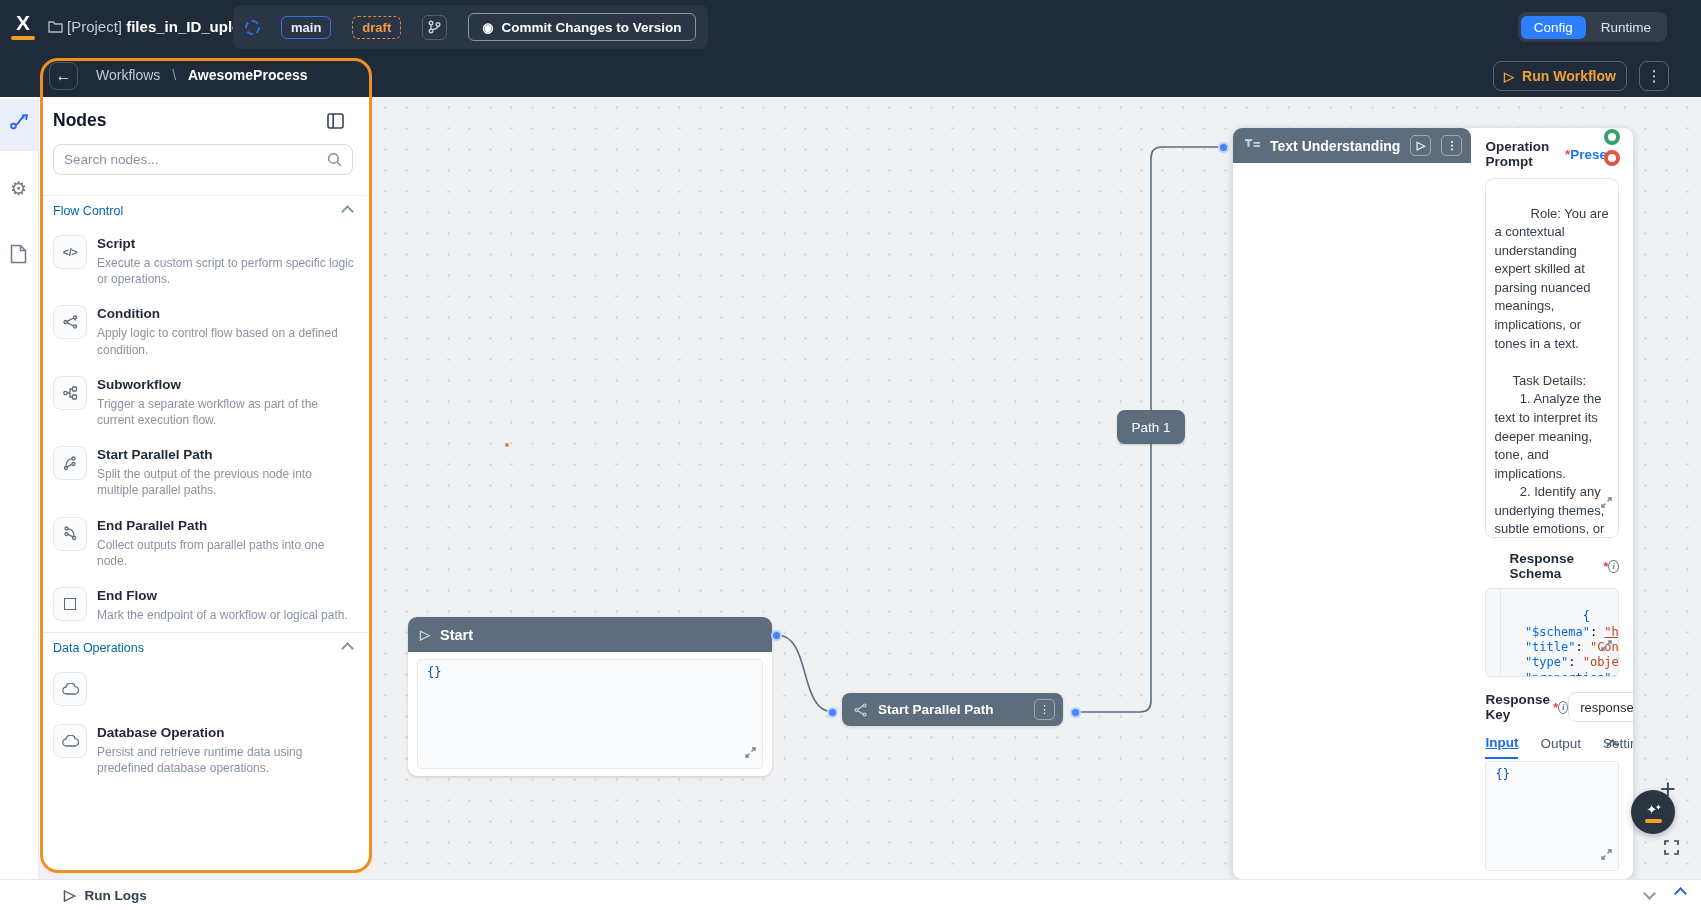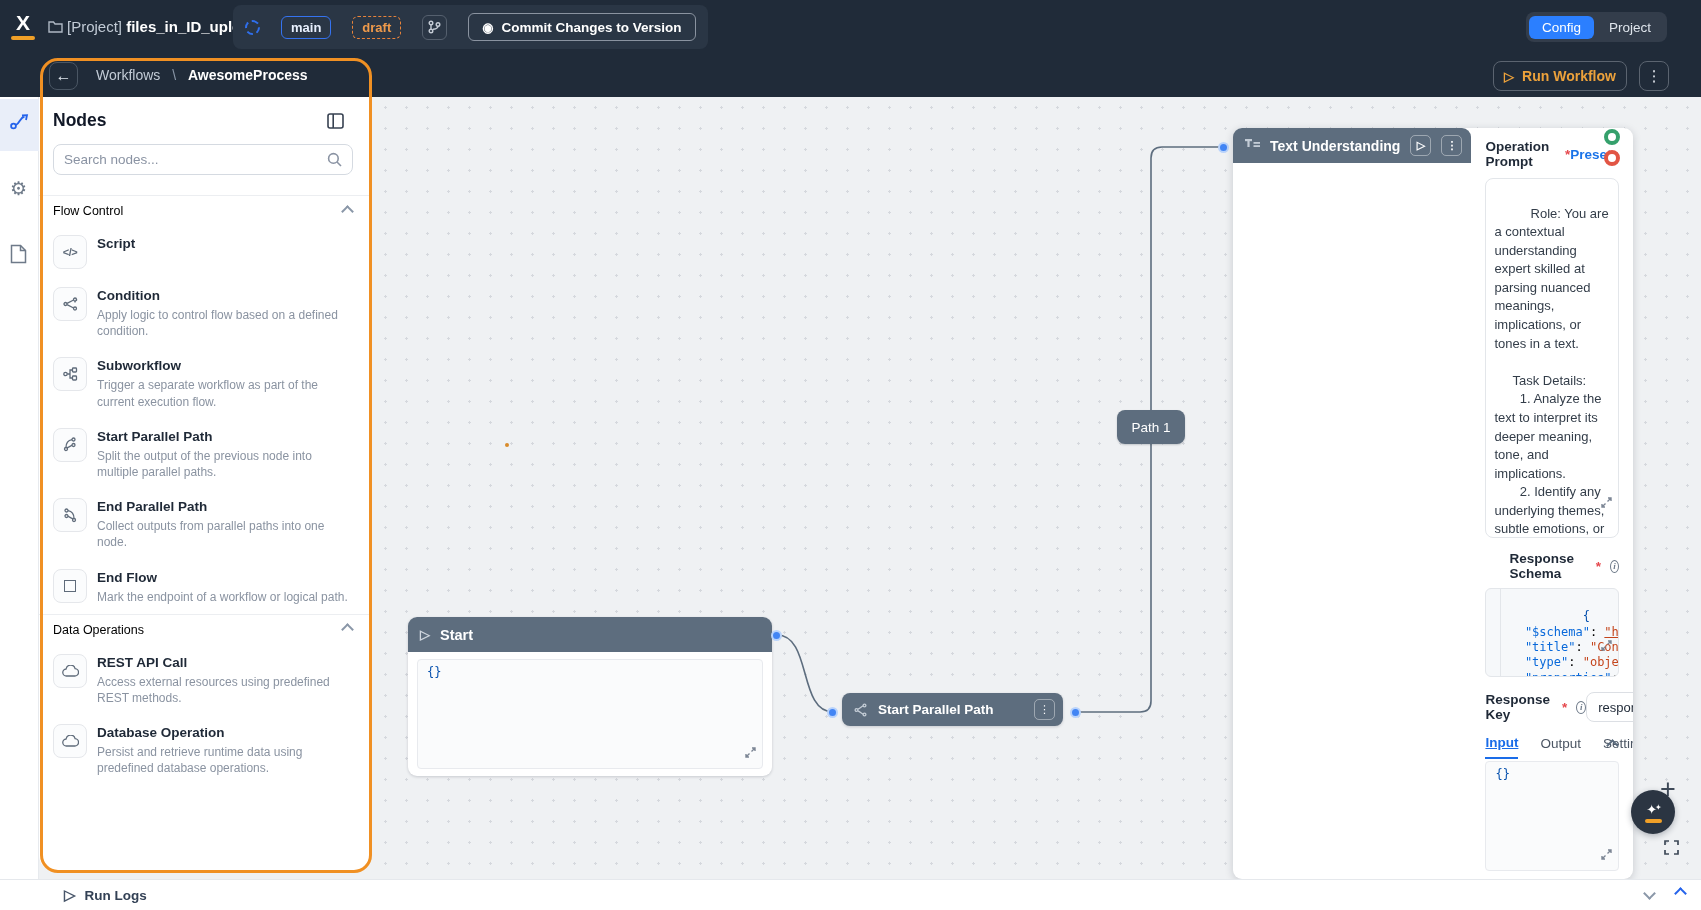--- a/index.html
+++ b/index.html
@@ -68,21 +68,21 @@
 
   
   .inspector { position:absolute; left:1233px; top:128px; width:400px; height:751px; background:#fff; border-radius:9px; box-shadow:0 2px 8px rgba(20,30,45,.18); z-index:9; display:flex; flex-direction:row; }
   .inspector .node-header { height:35px; border-radius:9px 9px 0 0; padding:0 9px 0 12px; gap:10px; font-weight:600; font-size:14px; }
   .inspector .node-header .ttl { flex:1; }
   .badge { position:absolute; width:16px; height:16px; border-radius:50%; background:#fff; z-index:10; }
   .badge.green { left:1604px; top:129px; border:4.5px solid #35a06c; }
   .badge.red { left:1604px; top:150px; border:4.5px solid #e25544; }
   .insp-body { flex:1; padding:11px 14px 8px; display:flex; flex-direction:column; overflow:hidden; }
   .field-row { display:flex; align-items:center; justify-content:space-between; }
-  .field-label { font-size:13.5px; font-weight:700; color:#1f2937; display:flex; align-items:center; gap:9px; }
+  .field-label { font-size:13.5px; font-weight:700; color:#1f2937; display:flex; align-items:center; gap:0; }
   .req { color:#e5484d; font-weight:700; }
   .link { color:#1a73e8; font-weight:700; font-size:13.5px; }
   .info-ic { width:13px; height:13px; border:1px solid #6e7a89; border-radius:50%; color:#6e7a89; font-size:9px; line-height:11px; text-align:center; font-family:"Liberation Serif", serif; font-style:italic; }
   .prompt-box { position:relative; margin-top:9px; border:1px solid #e3e6ea; border-radius:8px; height:360px; padding:7px 8px; font-size:13px; color:#333d49; line-height:1.43; white-space:pre-wrap; overflow:hidden; tab-size:5; }
   .schema-label { margin-top:13px;padding-left:24px; }
   .schema-box { position:relative; margin-top:7px; height:89px; background:#f6f8fa; border:1px solid #e3e6ea; border-radius:6px; font-family:"DejaVu Sans Mono", monospace; font-size:12px; line-height:1.28; padding:5px 8px 5px 24px; white-space:pre; overflow:hidden; }
   .schema-box::before { content:""; position:absolute; left:14px; top:0; bottom:0; width:1px; background:#e3e6ea; }
   .ck { color:#0969da; } .cs { color:#c4451c; } .cb { color:#0550ae; } .cu { text-decoration:underline; }
   .key-row { margin-top:15px; }
   .key-input { width:170px; height:30px; border:1px solid #dcdfe4; border-radius:8px; font-size:13px; color:#1f2937; padding:0 11px; font-family:"Liberation Sans", sans-serif; }
@@ -100,21 +100,21 @@
 
   
   .nodespanel { position:absolute; left:39px; top:97px; width:333px; height:774px; background:#fff; border-right:1px solid #e5e8ec; border-radius:0 0 16px 16px; z-index:12; overflow:hidden; }
   .np-title { position:absolute; left:14px; top:13px; font-size:17.5px; font-weight:700; color:#111827; }
   .np-collapse { position:absolute; left:288px; top:16px; color:#374151; }
   .search-wrap { position:absolute; left:14px; top:47px; width:300px; height:31px; border:1px solid #d5dae1; border-radius:8px; display:flex; align-items:center; padding:0 10px; }
   .search-wrap input { border:none; outline:none; flex:1; font-size:13.5px; color:#374151; font-family:"Liberation Sans", sans-serif; }
   .search-wrap input::placeholder { color:#8a93a3; }
   .search-ic { color:#8a93a3; display:flex; }
   .np-list { position:absolute; left:0; top:98px; width:333px; }
-  .sec-head { display:flex; align-items:center; justify-content:space-between; padding:8px 20px 8px 14px; border-top:1px solid #eceef1; color:#000000; font-size:12.5px; }
+  .sec-head { display:flex; align-items:center; justify-content:space-between; padding:8px 20px 8px 14px; border-top:1px solid #eceef1; color:#0369a1; font-size:12.5px; }
   .np-item { display:flex; gap:10px; padding:9px 18px 9px 14px; }
   .np-item .ic-box { width:34px; height:34px; min-width:34px; border:1px solid #e5e7eb; background:#fbfcfd; border-radius:8px; display:flex; align-items:center; justify-content:center; color:#5f6b7a; }
   .np-item .tt { font-size:13.5px; font-weight:700; color:#1f2937; margin:1px 0 4px; }
   .np-item .dd { font-size:12px; color:#8a93a1; line-height:1.35; }
   .ic-box .code-txt { font-size:11px; font-weight:700; letter-spacing:-.5px; }
   .ic-box .sq { width:12px; height:12px; border:1.6px solid #5f6b7a; }
 
   
   .orange-frame { position:absolute; left:40px; top:58px; width:332px; height:815px; border:3px solid #f09023; border-radius:18px; z-index:60; pointer-events:none; }
 
@@ -315,20 +315,21 @@
         <span>Flow Control</span>
         <span class="chev up gray"></span>
       </div>
 
       <div class="np-item">
         <span class="ic-box">
             <span class="code-txt">&lt;/&gt;</span>
           </span>
         <span>
             <div class="tt">Script</div>
+        <div class="dd">Execute a custom script to perform specific logic or operations.</div>
           </span>
       </div>
 
       <div class="np-item">
         <span class="ic-box">
           <svg width="15" height="14" viewBox="0 0 15 14" fill="none" stroke="currentColor" stroke-width="1.3">
               <circle cx="2.5" cy="7" r="1.5"></circle>
               <circle cx="12" cy="2.5" r="1.5"></circle>
               <circle cx="12" cy="11.5" r="1.5"></circle>
               <path d="M4 6.3 L 10.6 3 M4 7.7 L 10.6 11 M12 4 v1.5 M13 3.5 l1-1"></path>
@@ -399,24 +400,20 @@
         <span>Data Operations</span>
         <span class="chev up gray"></span>
       </div>
 
       <div class="np-item">
         <span class="ic-box">
           <svg width="17" height="12" viewBox="0 0 17 12" fill="none" stroke="currentColor" stroke-width="1.3">
               <path d="M4.5 11 a3.5 3.5 0 0 1 -.4-7 a4.6 4.6 0 0 1 9-0.4 a3 3 0 0 1 -.6 7.4 z"></path>
             </svg>
         </span>
-        <span>
-            <div class="tt">REST API Call</div>
-        <div class="dd">Access external resources using predefined REST methods.</div>
-          </span>
       </div>
 
       <div class="np-item">
         <span class="ic-box">
           <svg width="17" height="12" viewBox="0 0 17 12" fill="none" stroke="currentColor" stroke-width="1.3">
               <path d="M4.5 11 a3.5 3.5 0 0 1 -.4-7 a4.6 4.6 0 0 1 9-0.4 a3 3 0 0 1 -.6 7.4 z"></path>
             </svg>
         </span>
         <span>
             <div class="tt">Database Operation</div>
@@ -446,21 +443,21 @@
             <path d="M3 4.8 v4.4 M10 6.3 c0 2.5-3 2.7-5 3"></path>
           </svg>
       </span>
       <span class="commit-btn">
           <span class="dot-ic">◉</span>
           <span>Commit Changes to Version</span>
         </span>
     </div>
     <div class="mode-toggle">
       <span class="mode-seg active">Config</span>
-      <span class="mode-seg">Project</span>
+      <span class="mode-seg">Runtime</span>
     </div>
   </div>
 
   <div class="subbar">
     <span class="back-btn">
         <span>←</span>
       </span>
     <span class="crumbs">
       <span>Workflows</span>
       <span class="sep">\</span>

